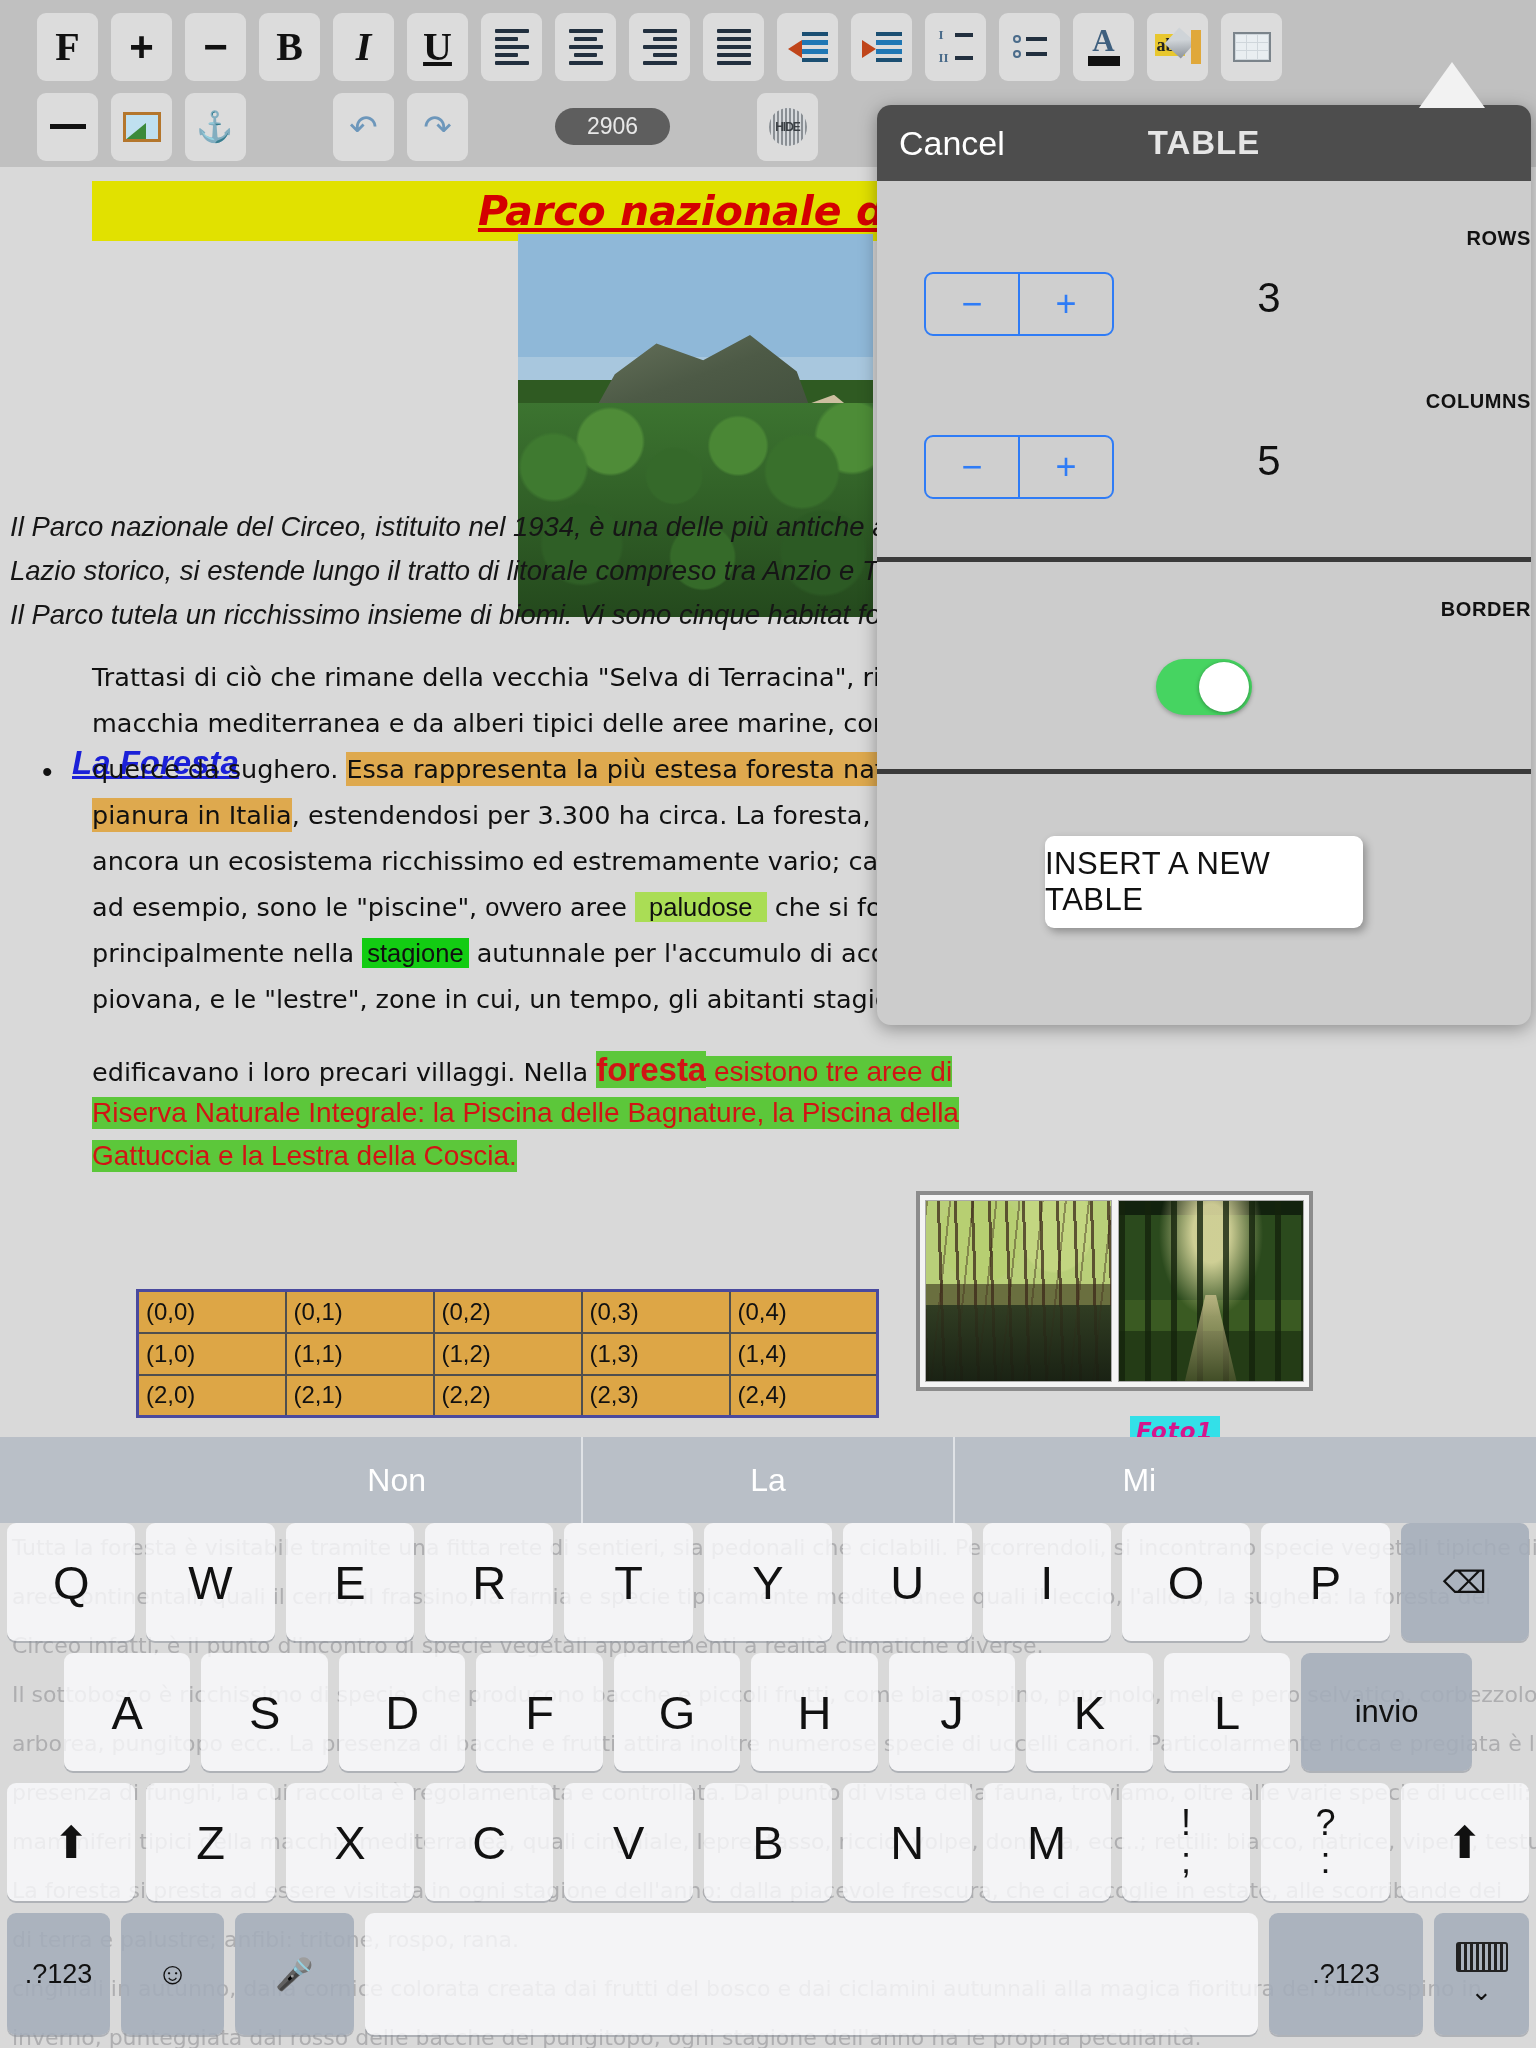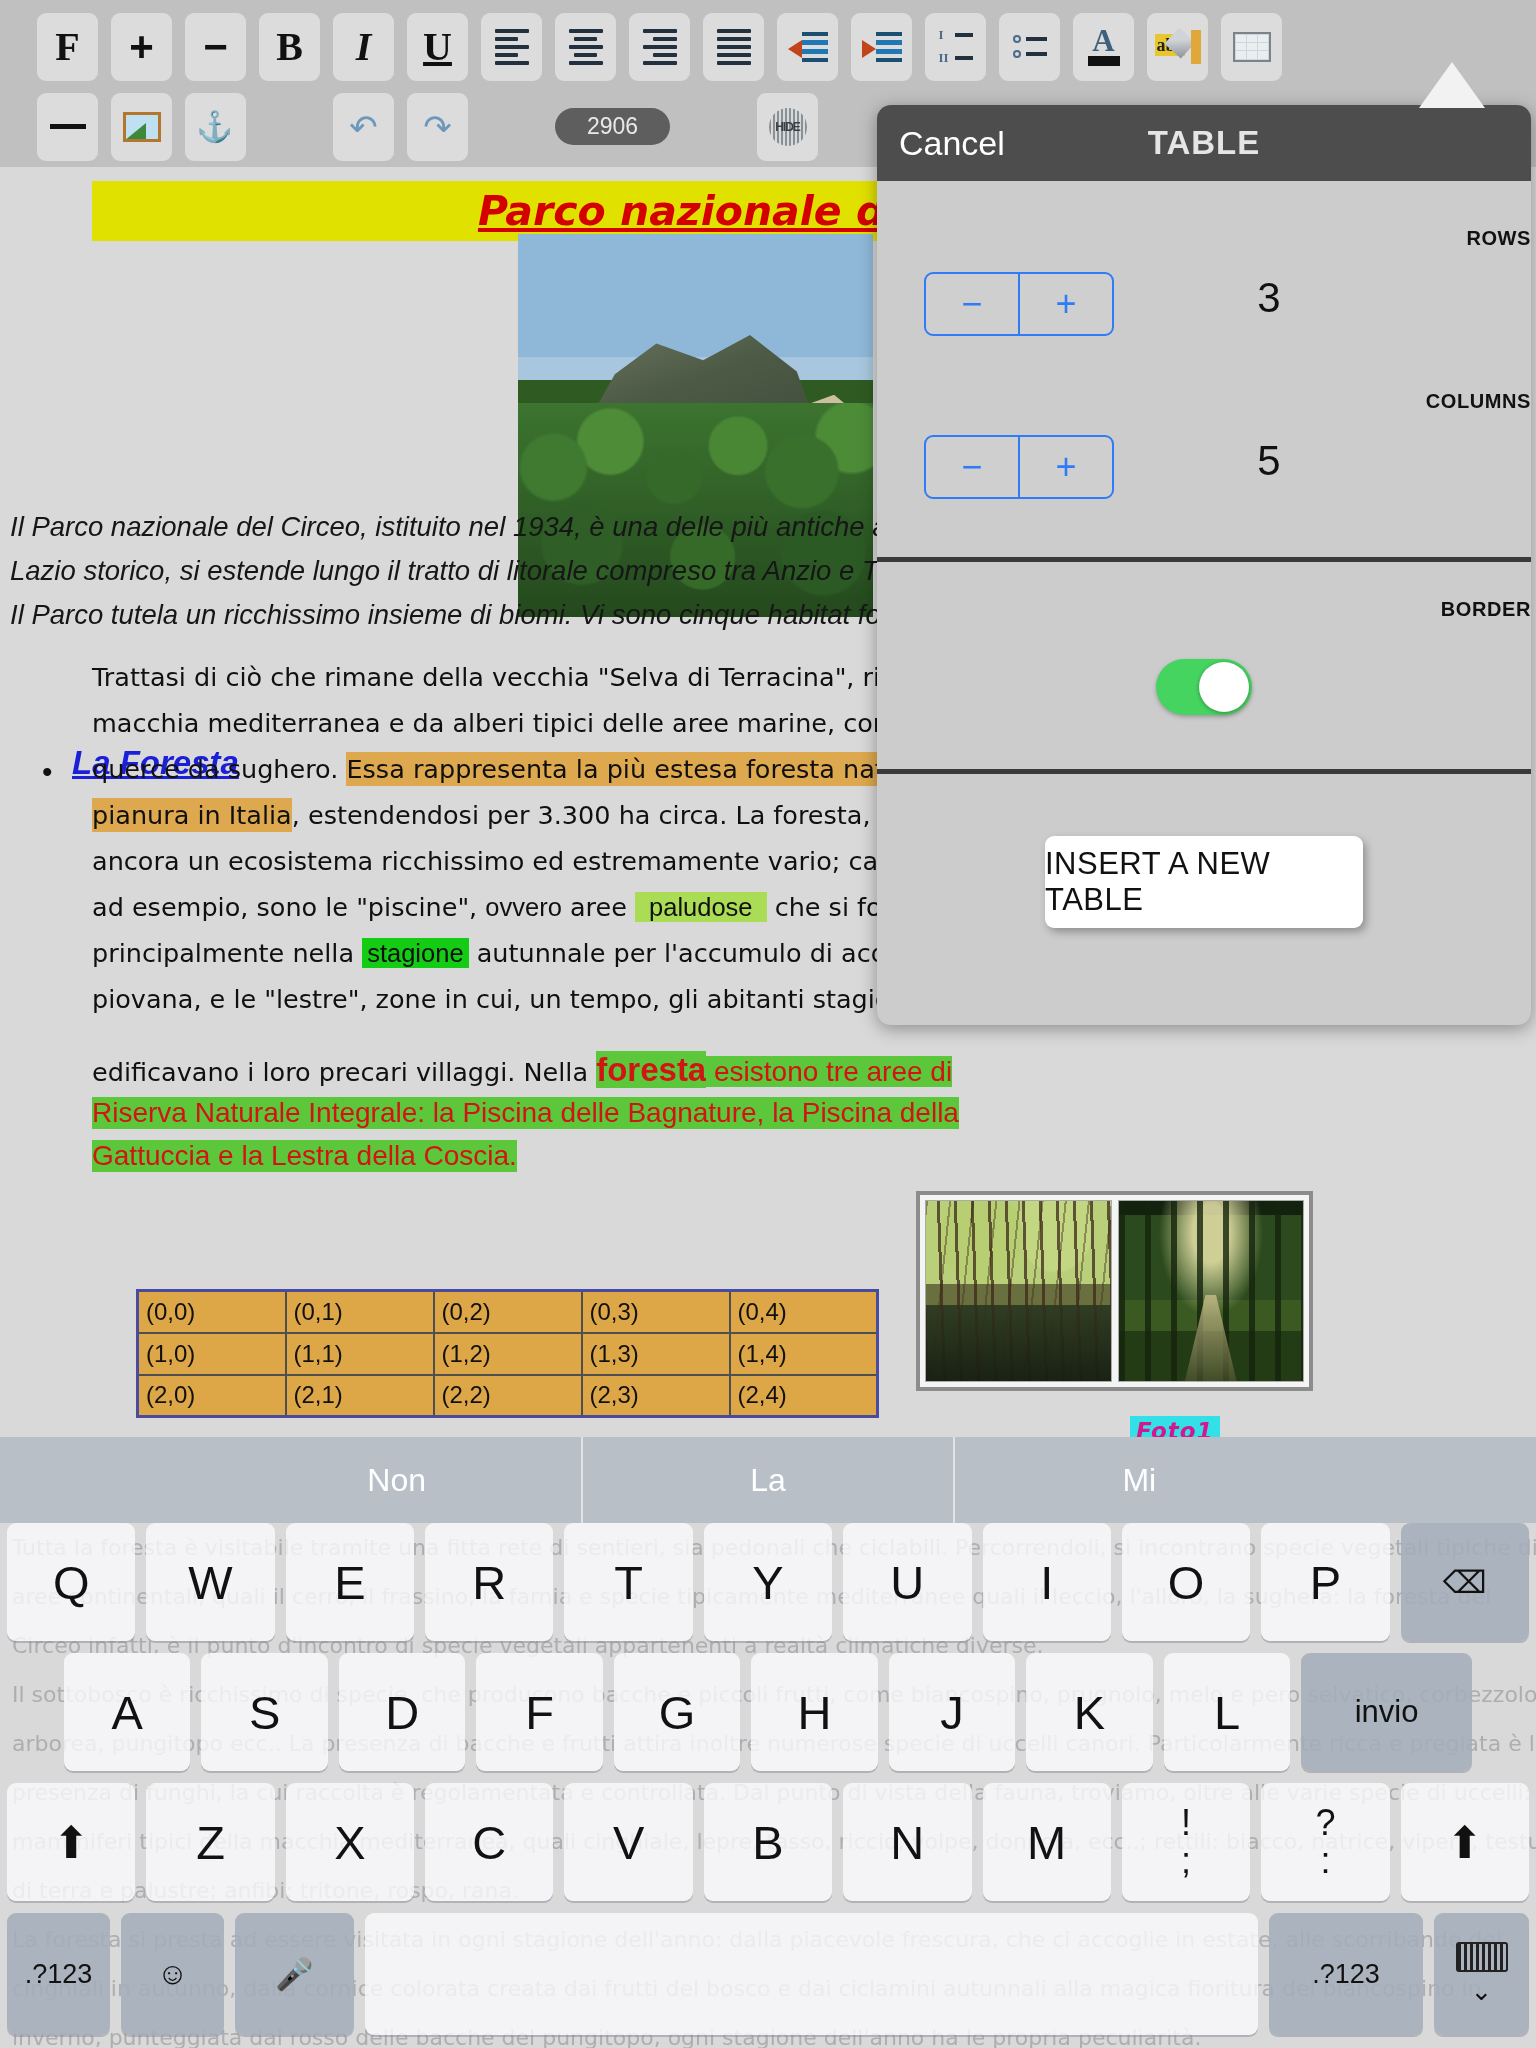--- a/index.html
+++ b/index.html
@@ -559,22 +559,22 @@
 <div id="keyboard">
 
   <div id="kb-bg-text">
     <p>Tutta la foresta è visitabile tramite una fitta rete di sentieri, sia pedonali che ciclabili. Percorrendoli, si incontrano specie vegetali tipiche di</p>
     <p>aree continentali, quali il cerro, il frassino, la farnia e specie tipicamente mediterranee quali il leccio, l'alloro, la sughera: la foresta del</p>
     <p>Circeo infatti, è il punto d'incontro di specie vegetali appartenenti a realtà climatiche diverse.</p>
     <p>Il sottobosco è ricchissimo di specie, che producono bacche e piccoli frutti, come biancospino, prugnolo, melo e pero selvatico, corbezzolo, erica</p>
     <p>arborea, pungitopo ecc.. La presenza di bacche e frutti attira inoltre numerose specie di uccelli canori. Particolarmente ricca e pregiata è la</p>
     <p>presenza di funghi, la cui raccolta è regolamentata e controllata. Dal punto di vista della fauna, troviamo, oltre alle varie specie di uccelli:</p>
     <p>mammiferi tipici della macchia mediterranea, quali cinghiale, lepre, tasso, riccio, volpe, donnola, ecc..; rettili: biacco, natrice, vipera, testuggine</p>
+    <p>La foresta si presta ad essere visitata in ogni stagione dell'anno: dalla piacevole frescura, che ci accoglie in estate, alle scorribande dei</p>
     <p>di terra e palustre; anfibi: tritone, rospo, rana.</p>
-    <p>La foresta si presta ad essere visitata in ogni stagione dell'anno: dalla piacevole frescura, che ci accoglie in estate, alle scorribande dei</p>
     <p>cinghiali in autunno, dalla cornice colorata creata dai frutti del bosco e dai ciclamini autunnali alla magica fioritura del biancospino in</p>
     <p>inverno, punteggiata dal rosso delle bacche del pungitopo, ogni stagione dell'anno ha le propria peculiarità.</p>
 
   </div>
 
   <div id="suggest">
     <div class="pad"></div>
     <div class="sg">Non</div>
     <div class="sg">La</div>
     <div class="sg">Mi</div>

